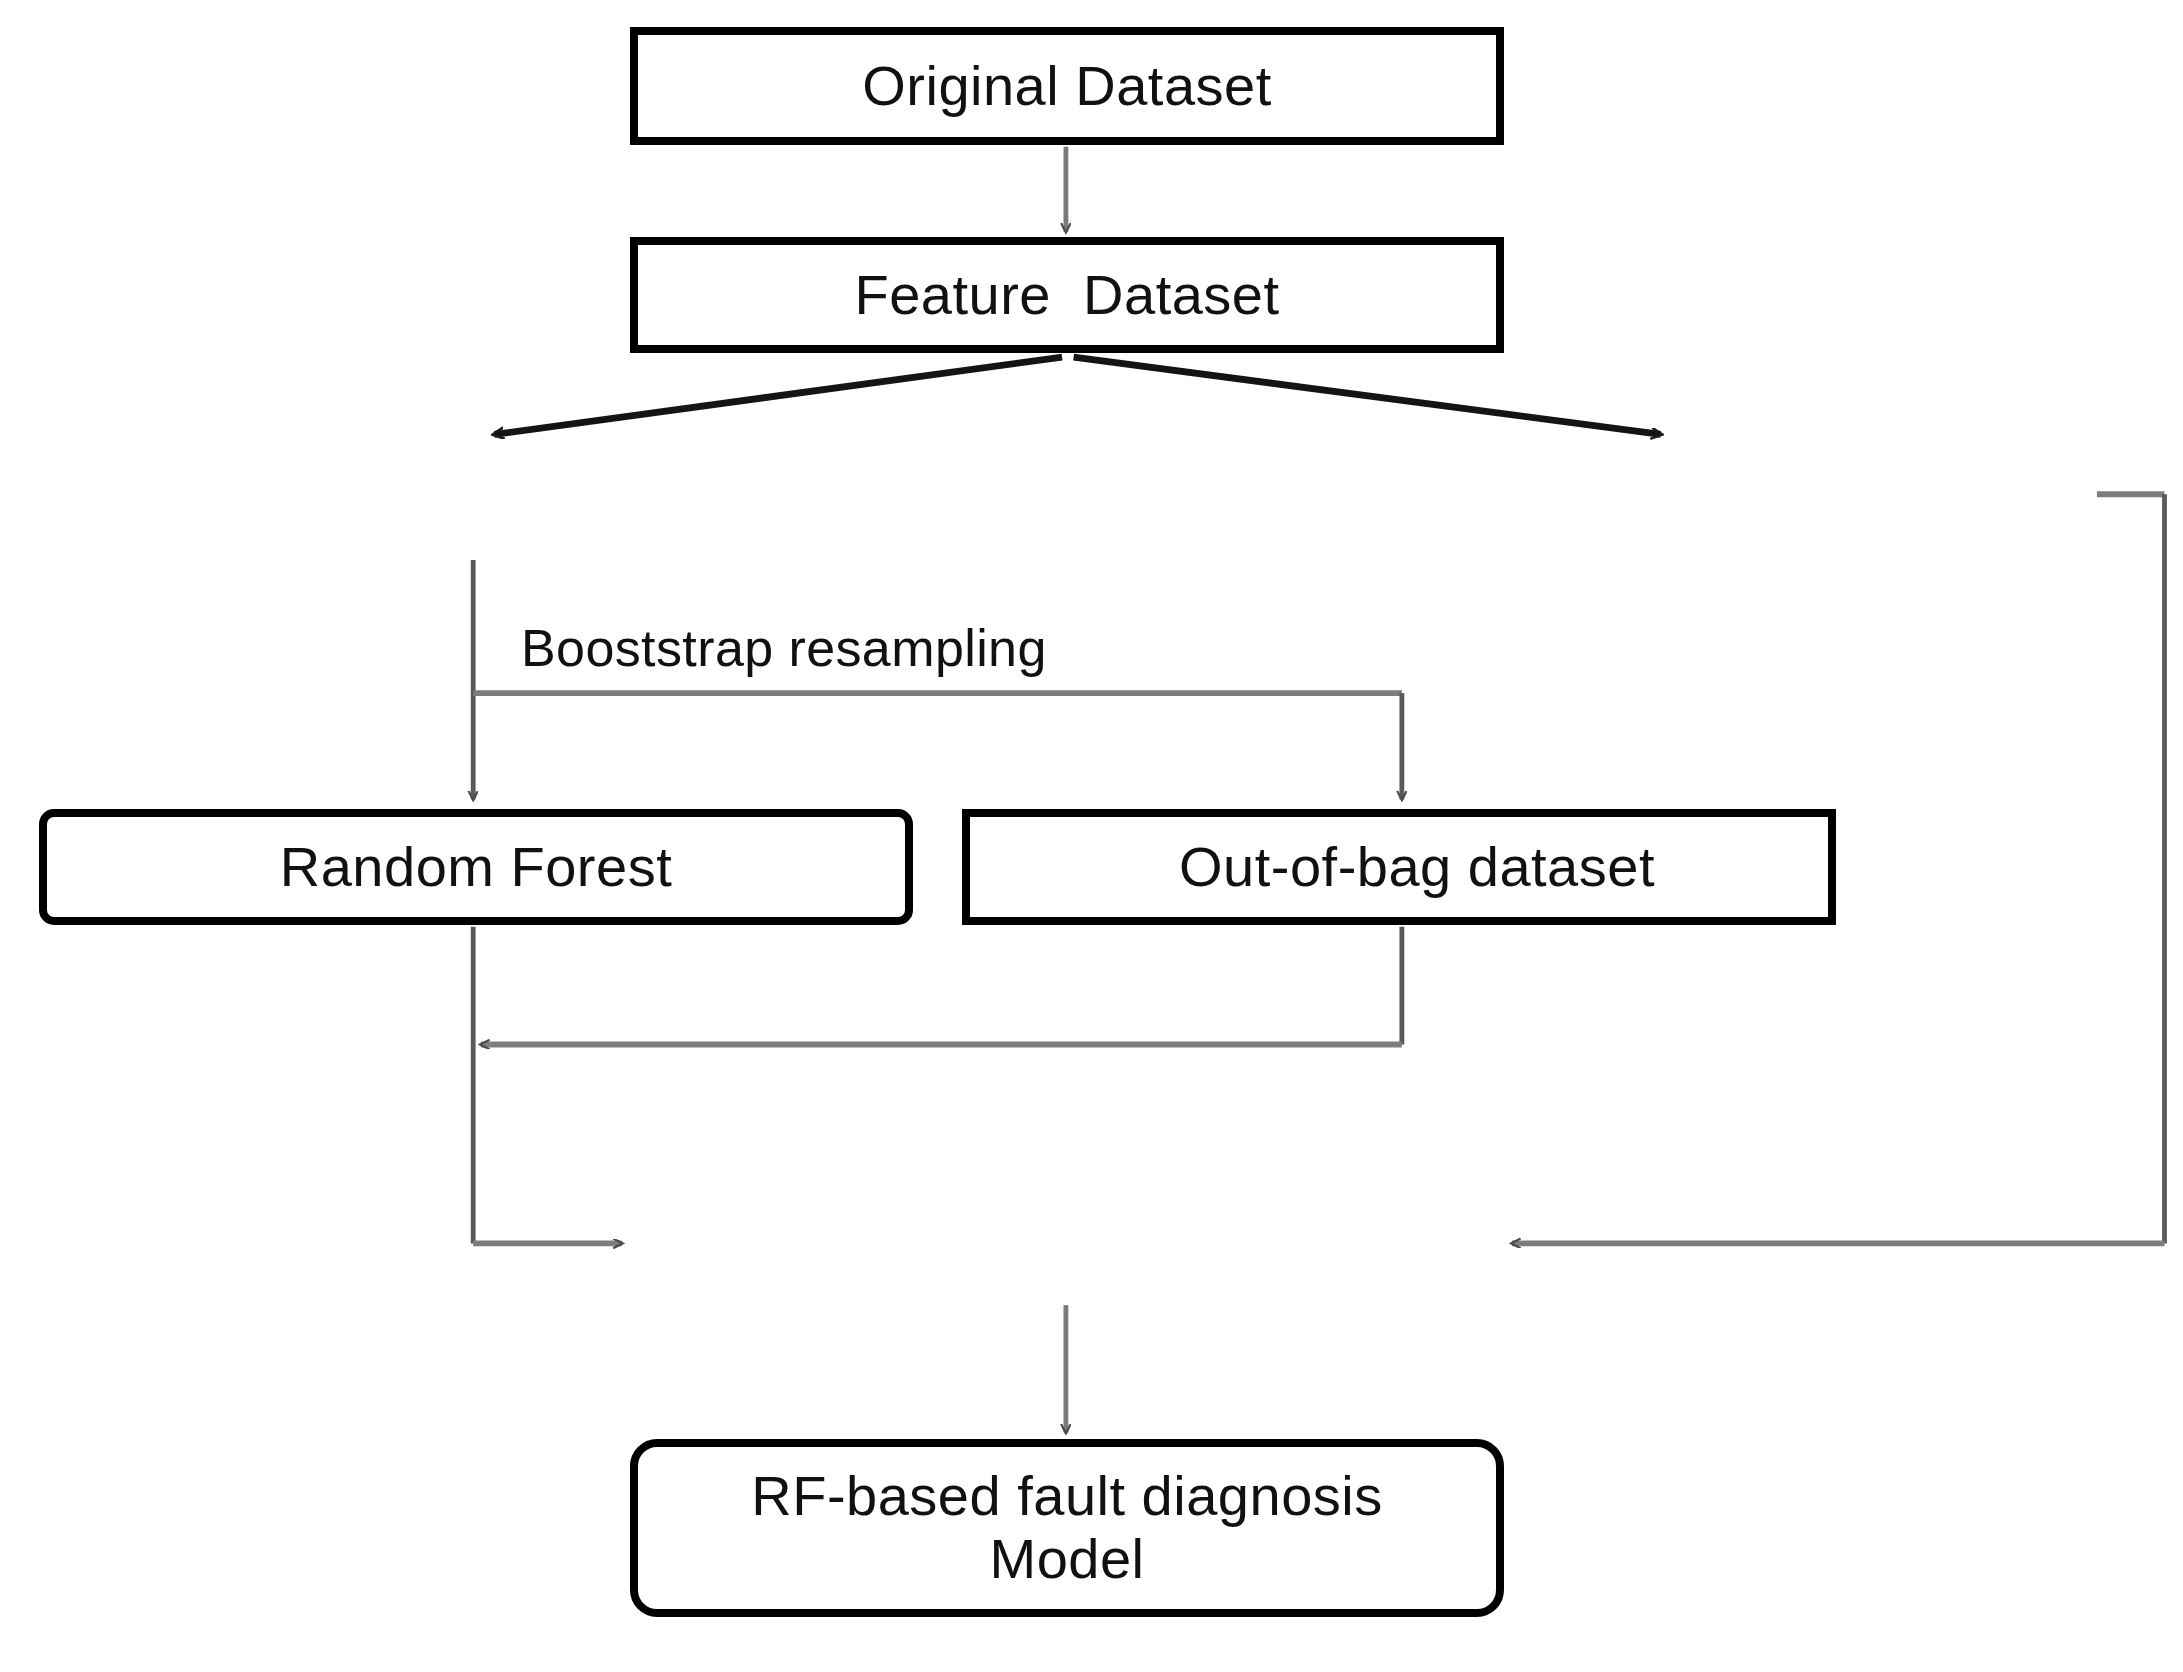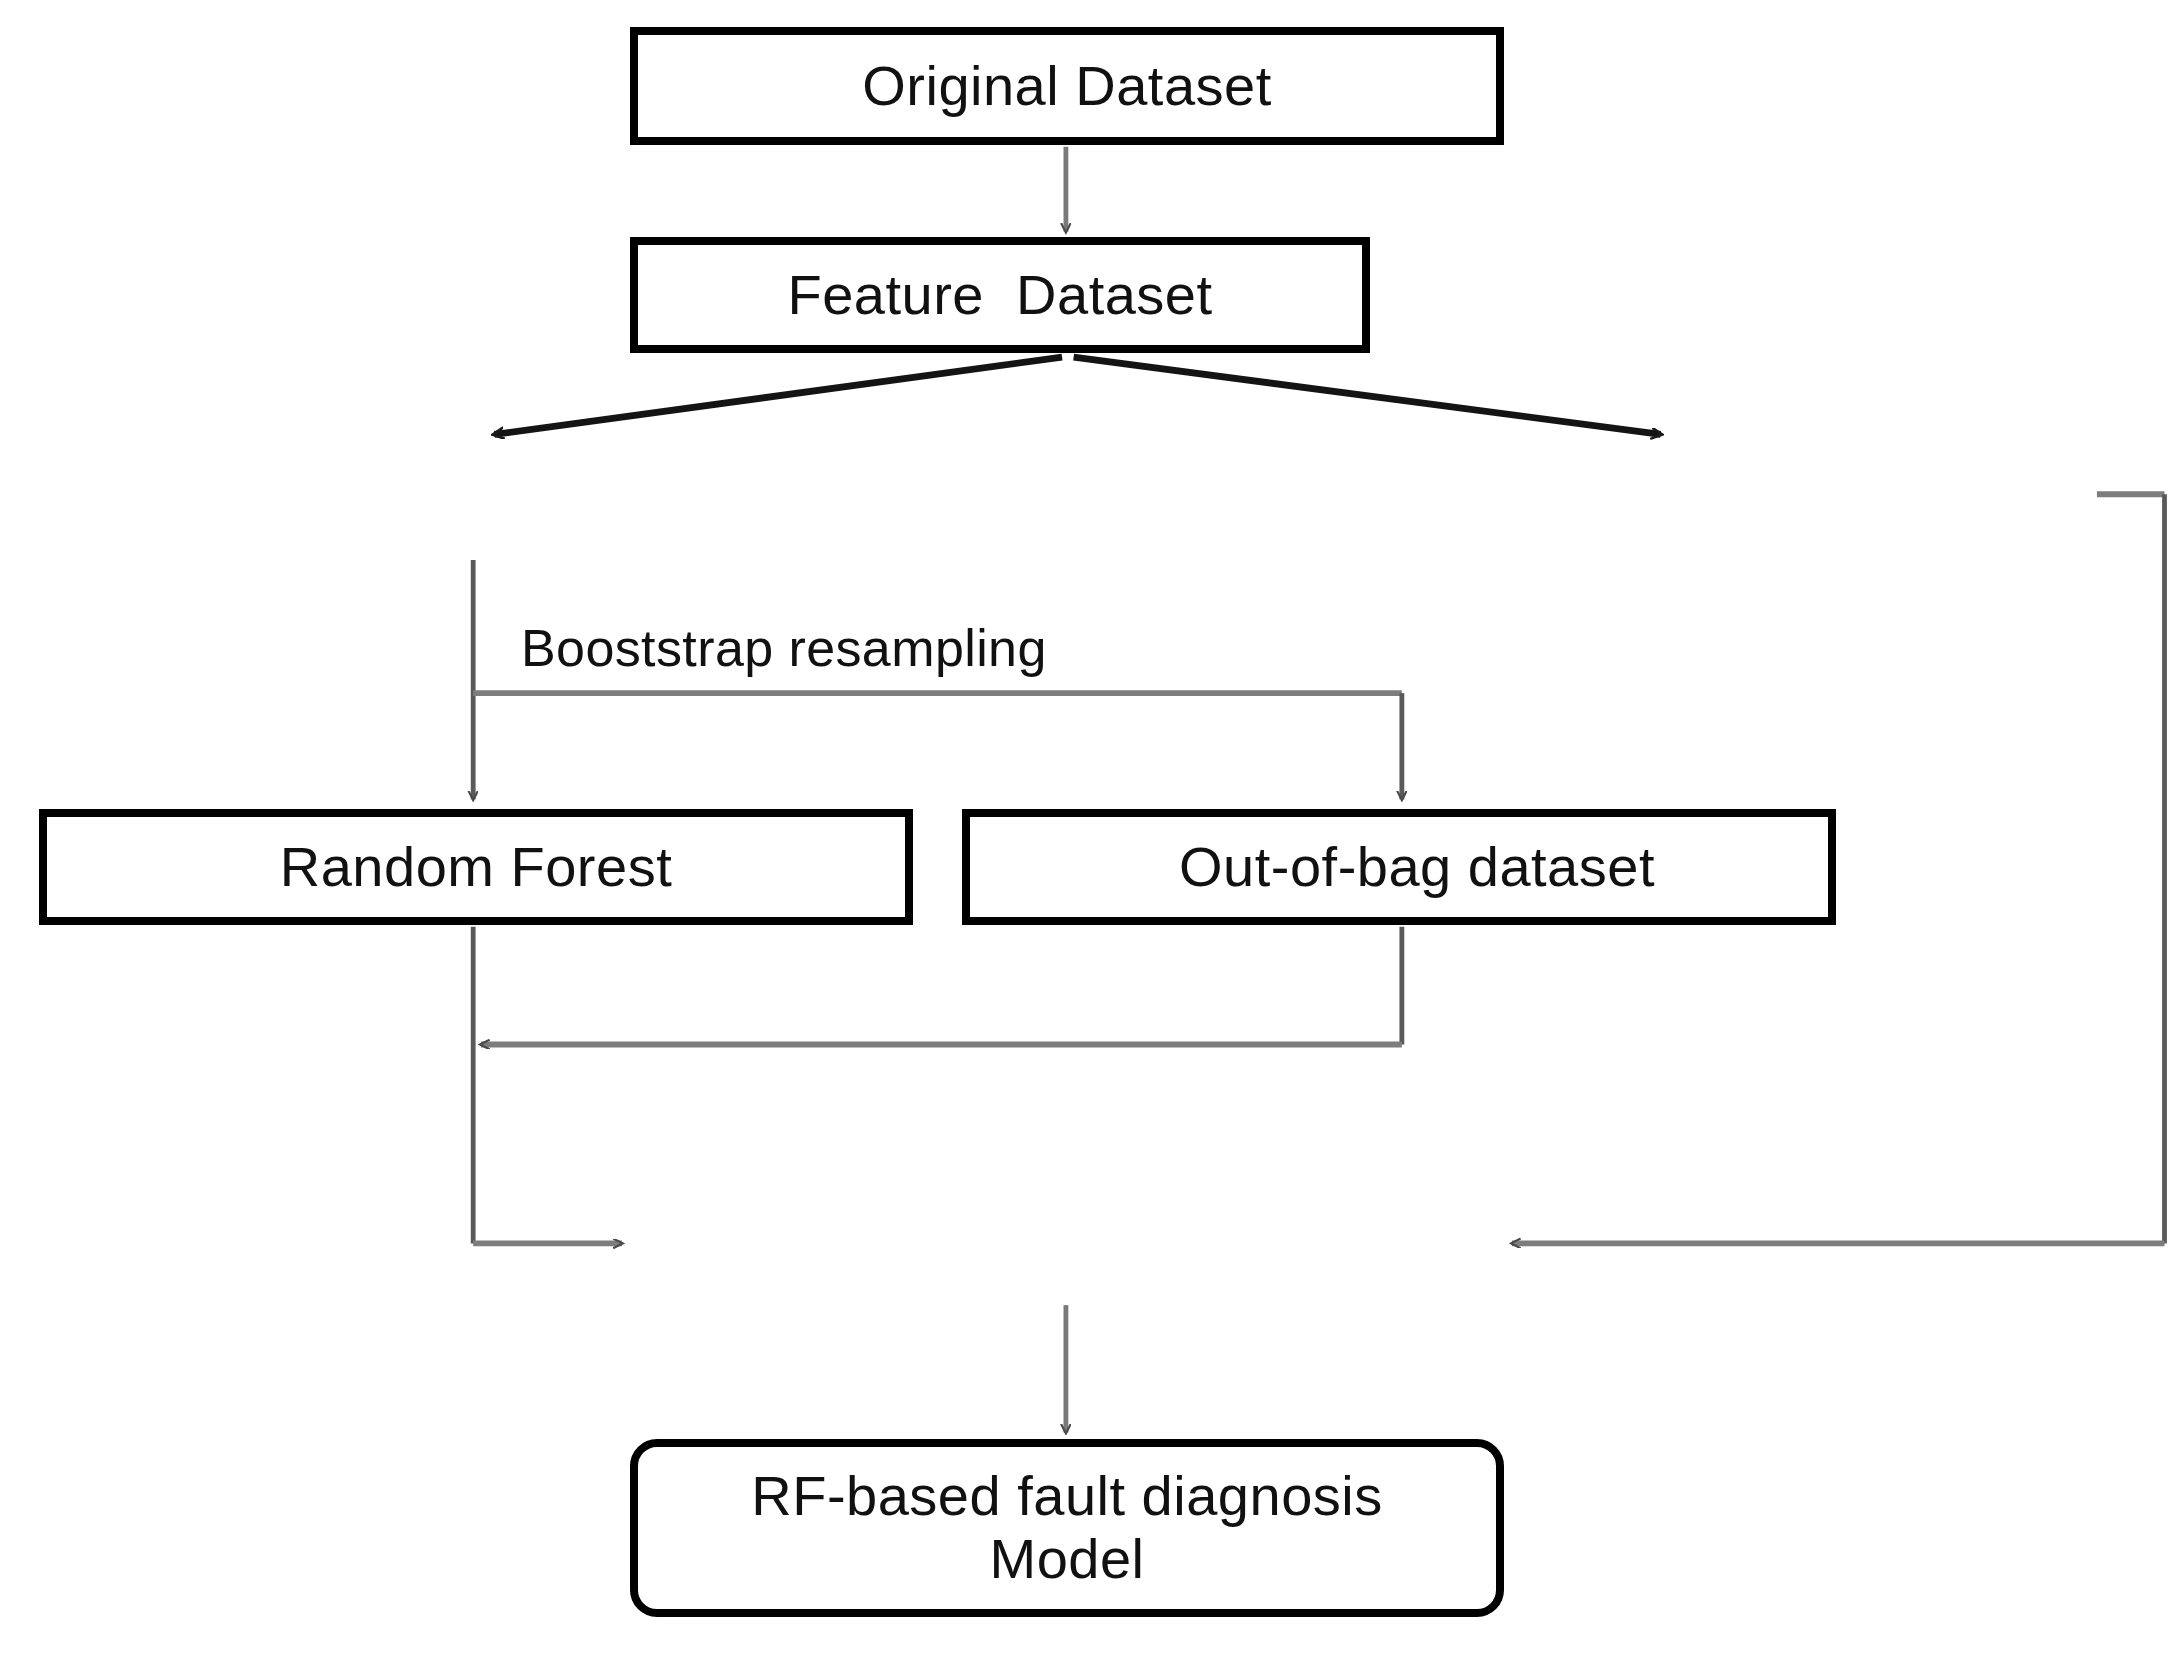--- a/index.html
+++ b/index.html
@@ -33,24 +33,24 @@
     line-height: 1.12;
     letter-spacing: 0.5px;
   }
   .node .node-label {
     display: block;
     width: 100%;
     padding: 0 9.7px;
     white-space: pre;
   }
   .n-original  { left: 630px;  top: 27px;   width: 874px; height: 118px; font-size: 56px; }
-  .n-feature   { left: 630px;  top: 237px;  width: 740px; height: 116px; font-size: 56px; }
+  .n-feature   { left: 630px;  top: 237px;  width: 874px; height: 116px; font-size: 56px; }
   .n-training  { left: 39px;   top: 442px;  width: 874px; height: 116px; font-size: 56px; }
   .n-testing   { left: 1226px; top: 442px;  width: 874px; height: 116px; font-size: 56px; }
-  .n-rf        { left: 39px;   top: 809px;  width: 874px; height: 116px; font-size: 56px; }
+  .n-rf        { left: 39px;   top: 809px;  width: 874px; height: 116px; font-size: 56px; border-radius: 15px; }
   .n-oob       { left: 962px;  top: 809px;  width: 874px; height: 116px; font-size: 56px; padding-left: 36px; }
   .n-class     { left: 630px;  top: 1186px; width: 874px; height: 118px; font-size: 56px; }
   .n-model     { left: 630px;  top: 1439px; width: 874px; height: 178px; font-size: 56px; border-radius: 27px; }
 
   #edges {
     position: absolute;
     left: 0; top: 0;
     width: 2183px;
     height: 1672px;
     pointer-events: none;

